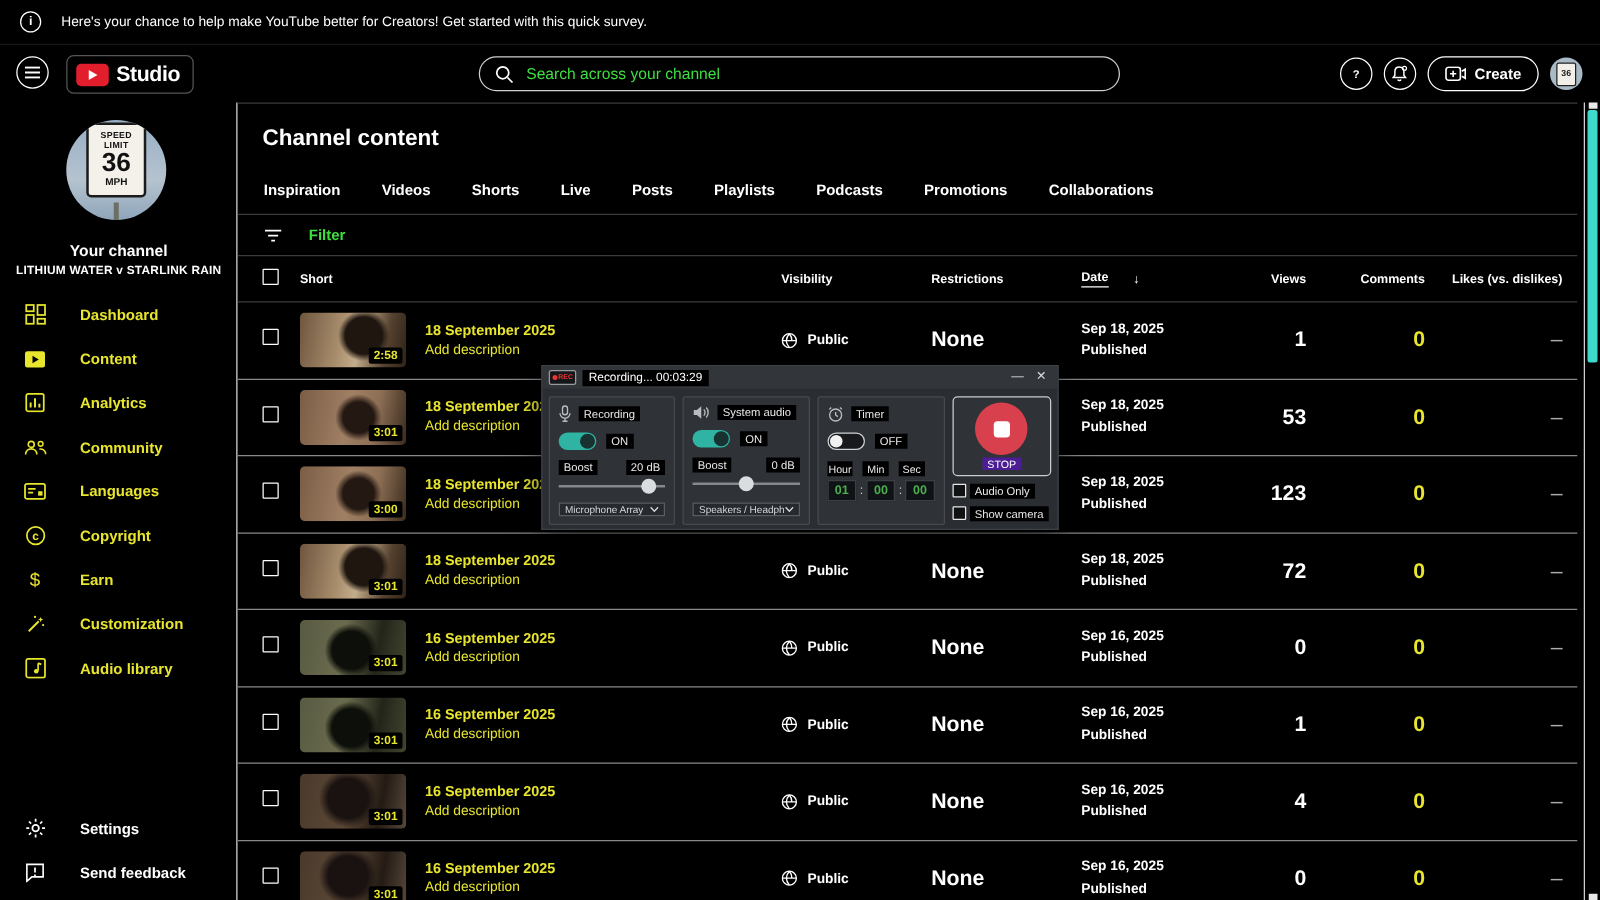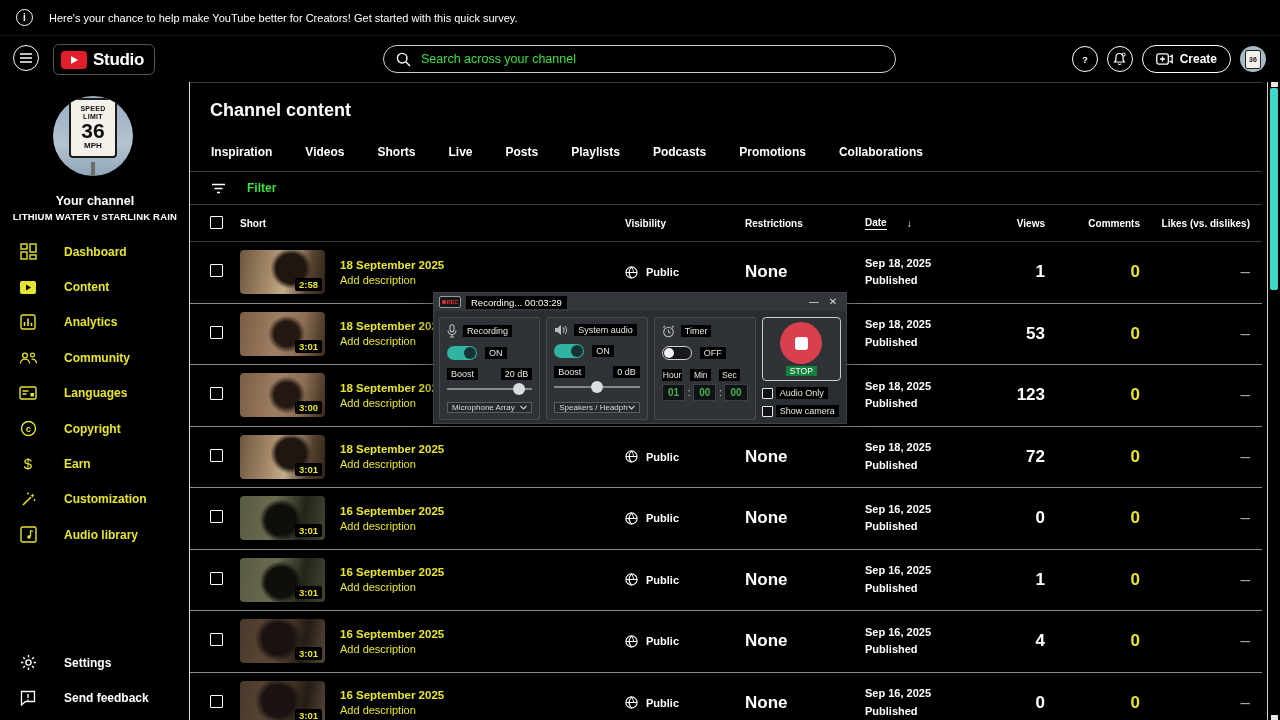--- a/index.html
+++ b/index.html
@@ -169,22 +169,22 @@
     color:#4caf50; font-size:10px; font-weight:bold; display:flex; align-items:center;
     justify-content:center; cursor:text; }
   .tcolon { width:8px; text-align:center; color:#cfd3d6; font-size:10px; }
   .rightcol { width:80px; display:flex; flex-direction:column; }
   .stopbox { height:64px; border:1px solid #caccce; border-radius:4px; display:flex;
     flex-direction:column; align-items:center; justify-content:center; gap:2px;
     background:#2f3237; cursor:pointer; }
   .stopcirc { width:42px; height:42px; border-radius:50%; background:#d8404d;
     display:flex; align-items:center; justify-content:center; }
   .stopsq { width:13px; height:13px; background:#fff; border-radius:3px; }
-  .stoplbl { background:#15803d; color:#fff; font-size:8.5px; padding:0 4px; }
-  .ckrow { display:flex; align-items:center; gap:3px; margin-top:6px; cursor:pointer; }
+  .stoplbl { background:#4c1d95; color:#fff; font-size:8.5px; padding:0 4px; }
+  .ckrow { display:flex; gap:3px; margin-top:6px; cursor:pointer; }
   .ck { width:11px; height:11px; border:1.5px solid #e8e8e8; background:#101214; border-radius:1px; }
   svg { display:block; }
 </style>
 </head>
 <body>
 
 <div class="screen">
 
   <div class="banner">
     <div class="banner-left">

